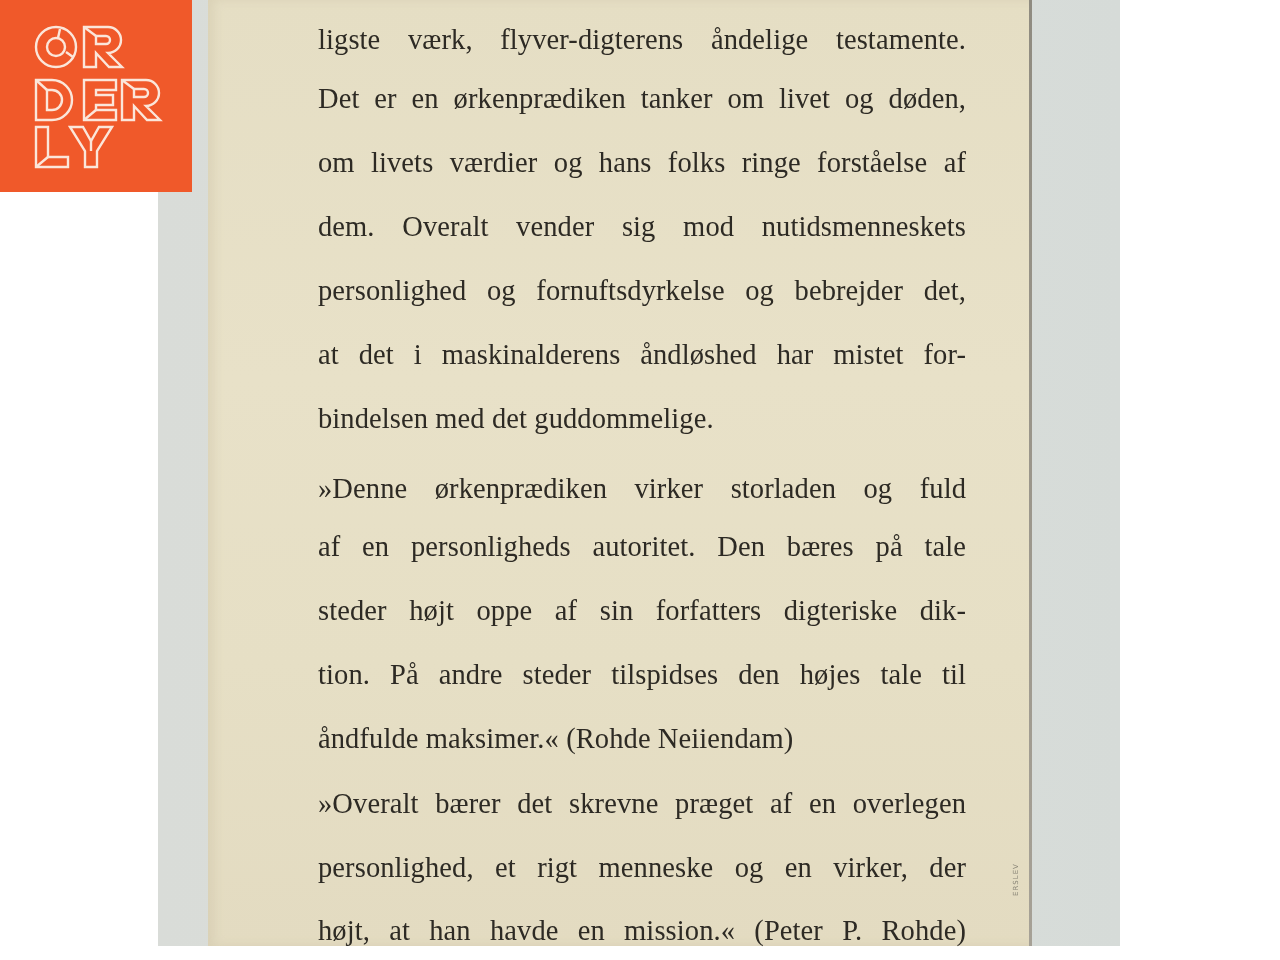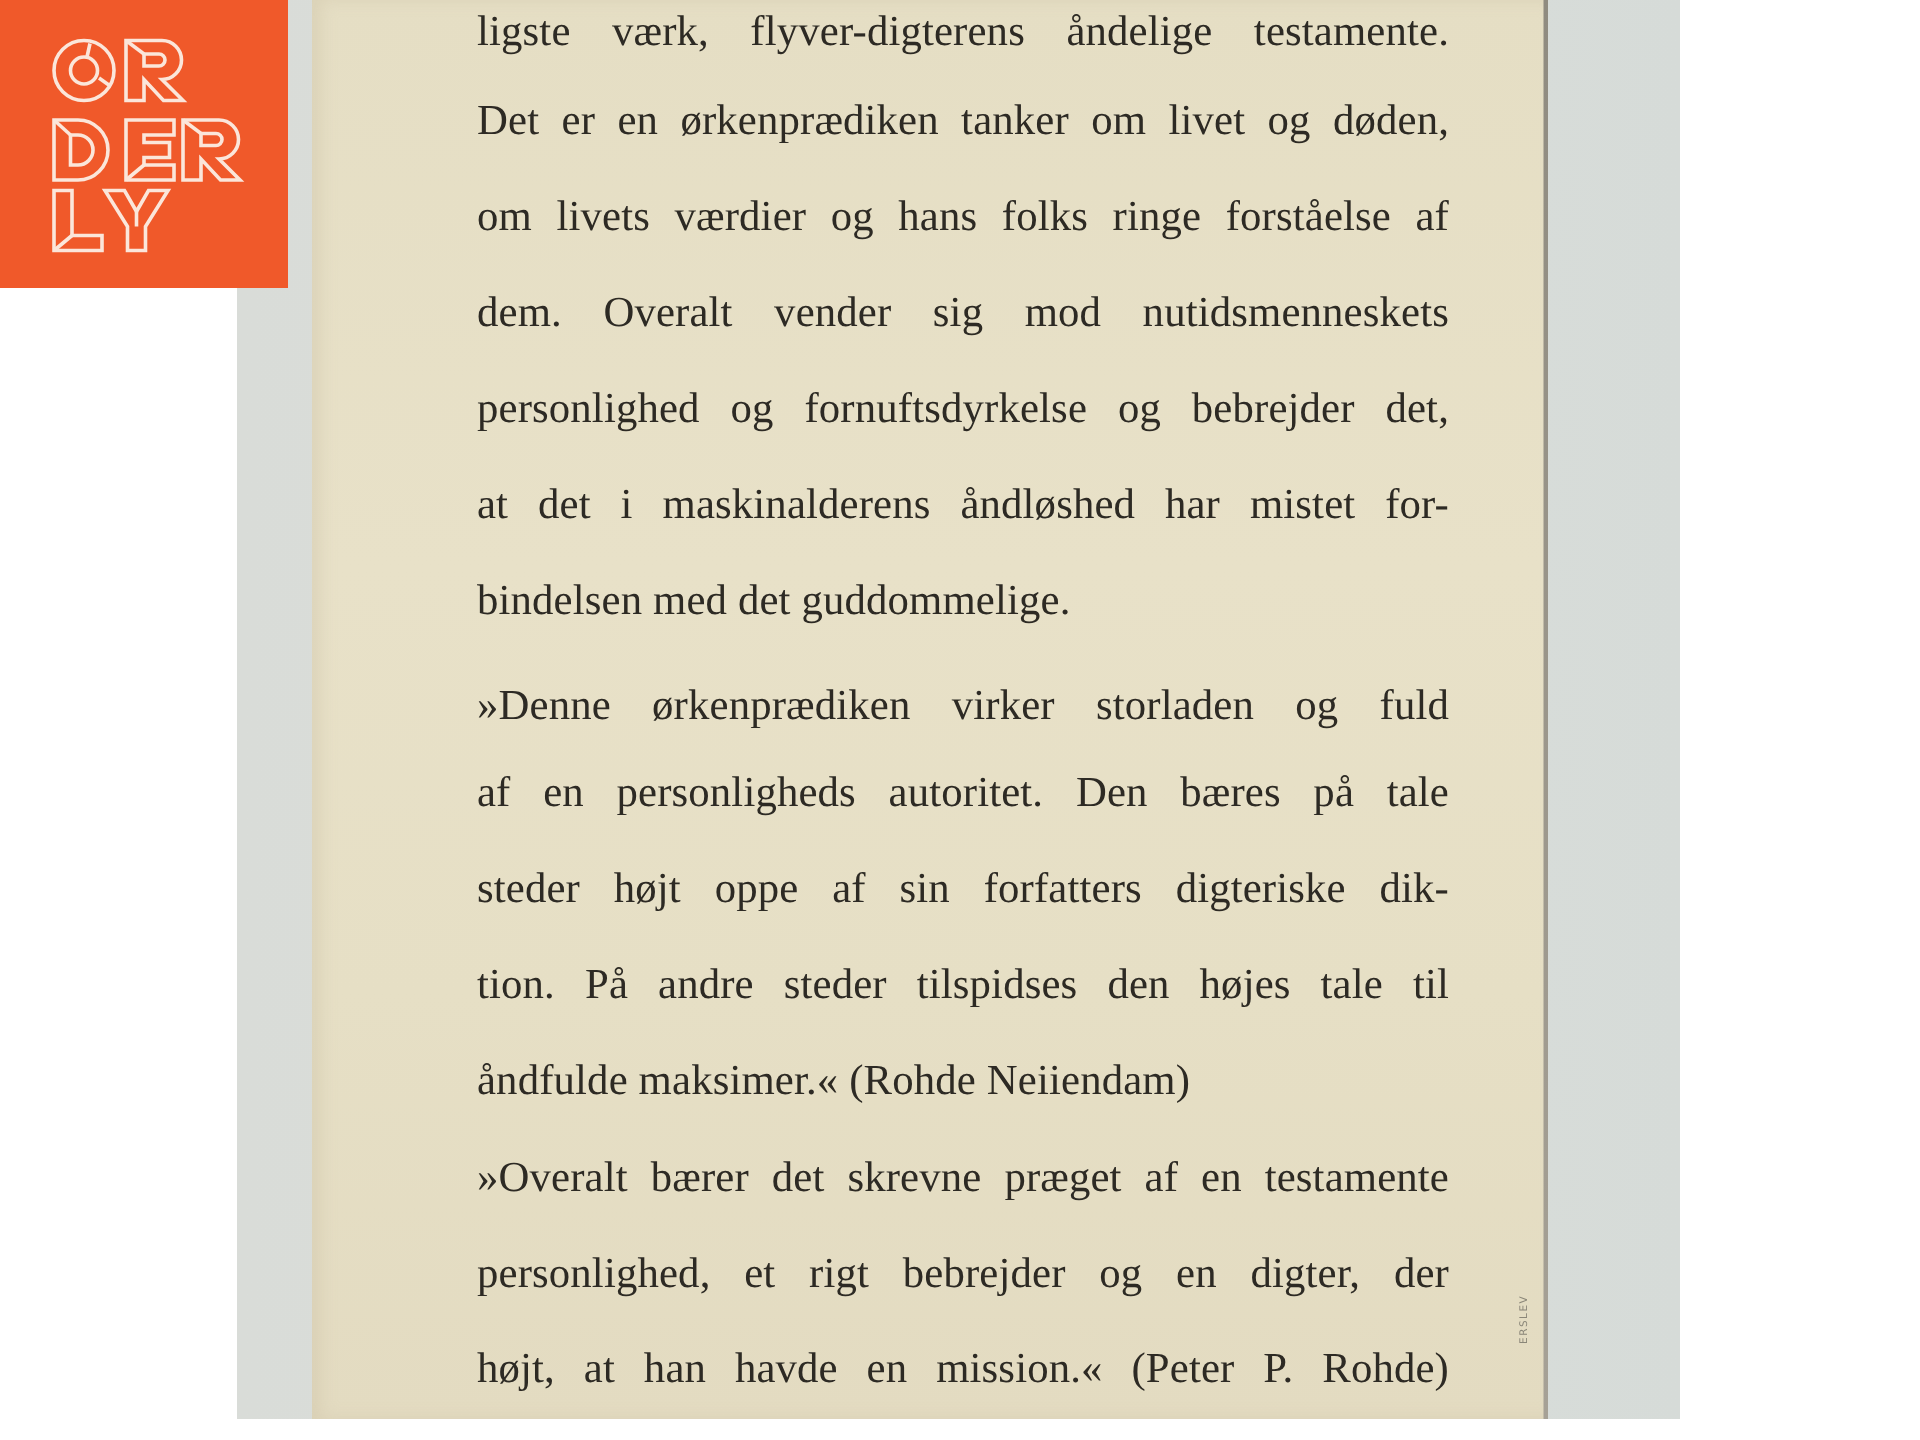--- a/index.html
+++ b/index.html
@@ -26,20 +26,21 @@
     color: #2d2a24;
     font-family: "Liberation Serif", "DejaVu Serif", serif;
     font-size: 28.5px;
     letter-spacing: 0.1px;
   }
   .line {
     position: absolute; left: 0; width: 648px; height: 40px;
     white-space: nowrap;
     text-align: justify; text-align-last: justify;
     line-height: 40px;
+    margin-top: 18px;
   }
   .line.last { text-align-last: left; }
   .imprint {
     position: absolute; left: 1012px; top: 896px;
     font-family: "DejaVu Sans", sans-serif; font-size: 7px; color: #8a8678;
     transform: rotate(-90deg); transform-origin: left top; letter-spacing: 1px;
     white-space: nowrap;
   }
   .logo {
     position: absolute; left: 0; top: 0; width: 192px; height: 192px;
@@ -59,22 +60,22 @@
   <div class="line" style="top:125px">om livets værdier og hans folks ringe forståelse af</div>
   <div class="line" style="top:189px">dem. Overalt vender sig mod nutidsmenneskets</div>
   <div class="line" style="top:253px">personlighed og fornuftsdyrkelse og bebrejder det,</div>
   <div class="line" style="top:317px">at det i maskinalderens åndløshed har mistet for-</div>
   <div class="line last" style="top:381px">bindelsen med det guddommelige.</div>
   <div class="line" style="top:451px">»Denne ørkenprædiken virker storladen og fuld</div>
   <div class="line" style="top:509px">af en personligheds autoritet. Den bæres på tale</div>
   <div class="line" style="top:573px">steder højt oppe af sin forfatters digteriske dik-</div>
   <div class="line" style="top:637px">tion. På andre steder tilspidses den højes tale til</div>
   <div class="line last" style="top:701px">åndfulde maksimer.« (Rohde Neiiendam)</div>
-  <div class="line" style="top:766px">»Overalt bærer det skrevne præget af en testamente</div>
-  <div class="line" style="top:830px">personlighed, et rigt bebrejder og en digter, der</div>
+  <div class="line" style="top:766px">»Overalt bærer det skrevne præget af en overlegen</div>
+  <div class="line" style="top:830px">personlighed, et rigt menneske og en virker, der</div>
   <div class="line" style="top:893px">højt, at han havde en mission.« (Peter P. Rohde)</div>
 </div>
 
 <div class="imprint">ERSLEV</div>
 
 <div class="logo">
   <svg width="192" height="192" viewBox="0 0 192 192">
     <g fill="none" stroke="#fbe6da" stroke-width="2.4" stroke-linejoin="miter">
 
       <circle cx="56" cy="47" r="20"></circle>

